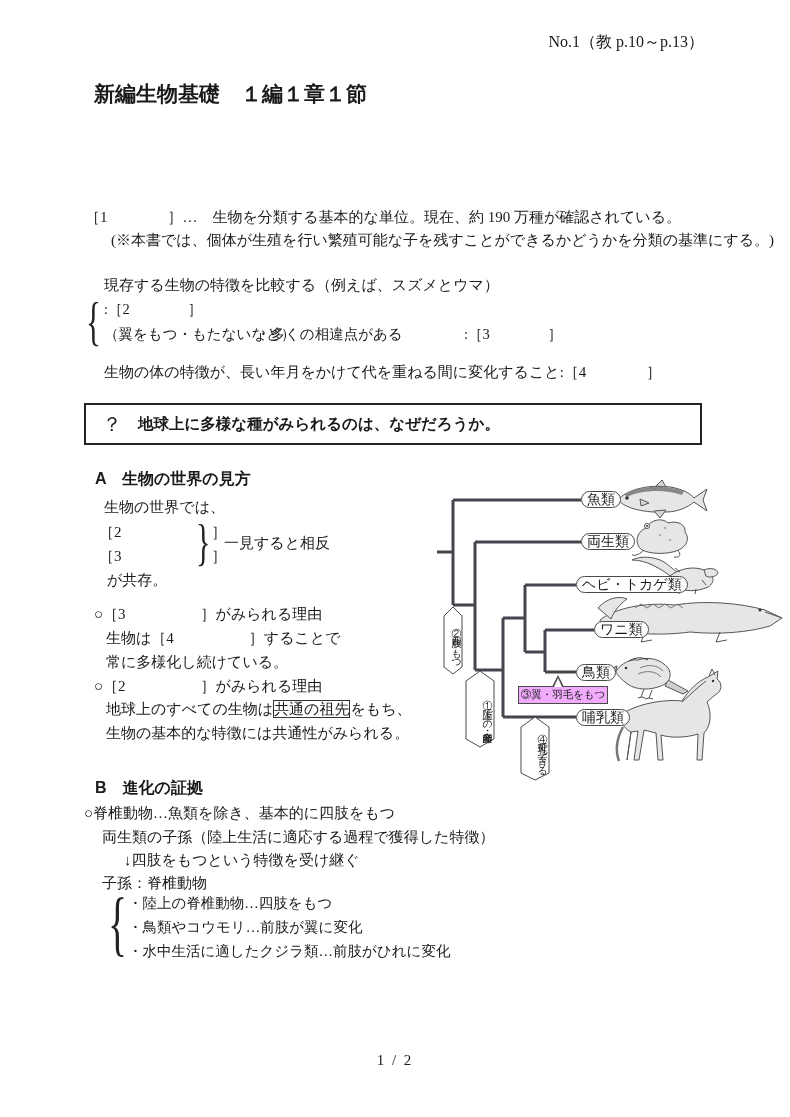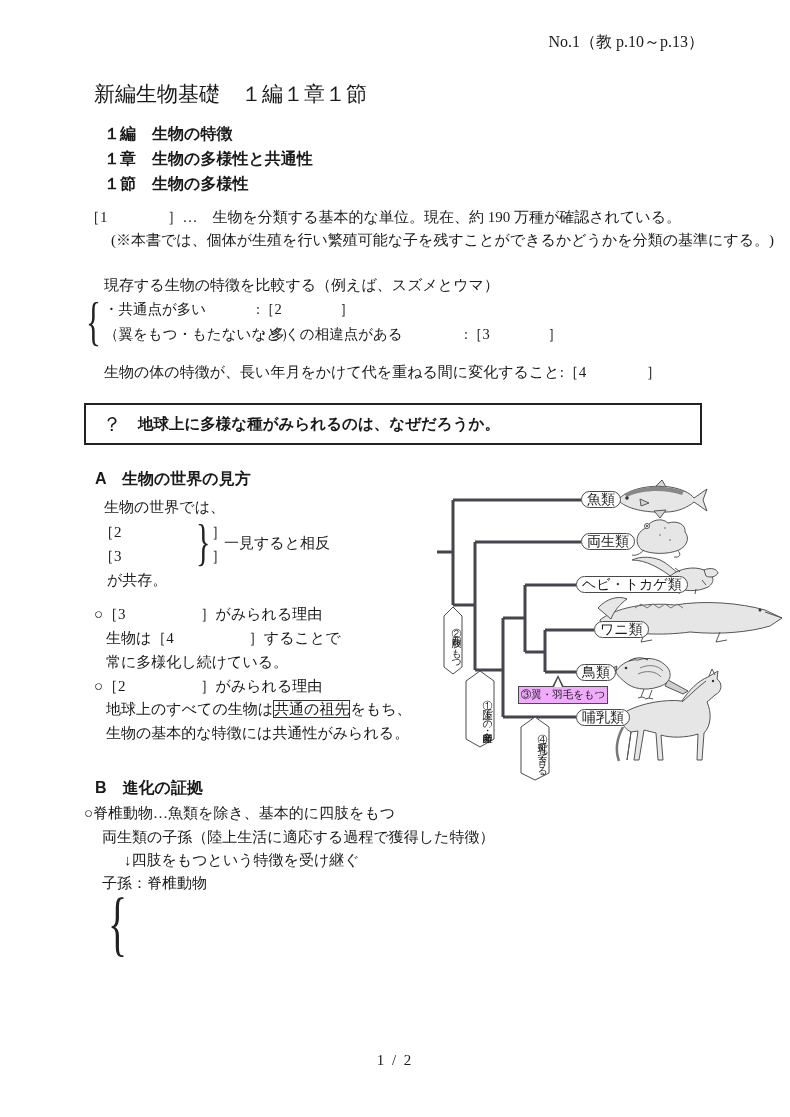--- a/index.html
+++ b/index.html
@@ -6,21 +6,21 @@
   .page{
     position:relative;width:790px;height:1117px;background:#ffffff;
     font-family:"Liberation Serif","DejaVu Serif",serif;color:#1a1a1a;
     overflow:hidden;margin:0 auto;
   }
   .abs{position:absolute;}
   .sans{font-family:"Liberation Sans","DejaVu Sans",sans-serif;}
   .fs15{font-size:15px;line-height:23px;}
 
   .header-right{top:32px;right:86px;font-size:16px;}
-  .doc-title{left:94px;top:80px;font-size:21px;font-weight:normal;}
+  .doc-title{left:94px;top:80px;font-size:21px;font-weight:bold;}
   .toc{left:104px;top:121px;font-size:16px;font-weight:bold;line-height:25px;}
   .toc div{white-space:nowrap;}
 
   .definition{left:85px;top:206px;white-space:nowrap;}
   .note{left:63px;top:229px;white-space:nowrap;margin-left:48px;}
   .cmp-head{left:104px;top:274px;white-space:nowrap;}
   .cmp-rows{left:104px;top:297px;width:460px;}
   .cmp-row{display:grid;grid-template-columns:152px 208px auto;font-size:14.5px;line-height:25px;white-space:nowrap;}
   .brace{color:#222;line-height:1;font-weight:400;}
   .brace-cmp{left:86px;top:296px;font-size:52px;transform:scaleX(.6);transform-origin:left top;}
@@ -85,34 +85,28 @@
 </style>
 </head>
 <body>
 
 <div class="page">
 
   <div class="abs header-right">No.1（教 p.10～p.13）</div>
 
   <div class="abs doc-title sans">新編生物基礎　１編１章１節</div>
 
-  <div class="abs toc sans">
-    <div>１編　生物の特徴</div>
-    <div>１章　生物の多様性と共通性</div>
-    <div>１節　生物の多様性</div>
-  </div>
 
   <div class="abs fs15 definition">［1　　　　］…　生物を分類する基本的な単位。現在、約 190 万種が確認されている。</div>
   <div class="abs fs15 note">(※本書では、個体が生殖を行い繁殖可能な子を残すことができるかどうかを分類の基準にする。)</div>
 
   <div class="abs fs15 cmp-head">現存する生物の特徴を比較する（例えば、スズメとウマ）</div>
   <div class="abs brace brace-cmp">{</div>
   <div class="abs cmp-rows">
     <div class="cmp-row">
-      <span>・共通点が多い</span>
       <span>:［2　　　　］</span>
     </div>
     <div class="cmp-row">
       <span>（翼をもつ・もたないなど）</span>
       <span>・多くの相違点がある</span>
       <span>:［3　　　　］</span>
     </div>
   </div>
   <div class="abs fs15 evo-line">生物の体の特徴が、長い年月をかけて代を重ねる間に変化すること:［4　　　　］</div>
 
@@ -207,17 +201,22 @@
     <div class="vtag" style="left:91px;top:244px;width:28px;height:48px;">④母乳で育てる</div>
     <div class="t3box">③翼・羽毛をもつ</div>
   </div>
 
   <div class="abs sec-head sans b-head">B　進化の証拠</div>
   <div class="abs fs15 b-l1">○脊椎動物…魚類を除き、基本的に四肢をもつ</div>
   <div class="abs fs15 b-l2">両生類の子孫（陸上生活に適応する過程で獲得した特徴）</div>
   <div class="abs fs15 b-l3">↓四肢をもつという特徴を受け継ぐ</div>
   <div class="abs fs15 b-l4">子孫：脊椎動物</div>
   <div class="abs brace brace-b">{</div>
+  <div class="abs b-desc">
+    <div>・陸上の脊椎動物…四肢をもつ</div>
+    <div>・鳥類やコウモリ…前肢が翼に変化</div>
+    <div>・水中生活に適したクジラ類…前肢がひれに変化</div>
+  </div>
 
 
   <div class="abs footer">1 / 2</div>
 
 </div>
 
 </body></html>

